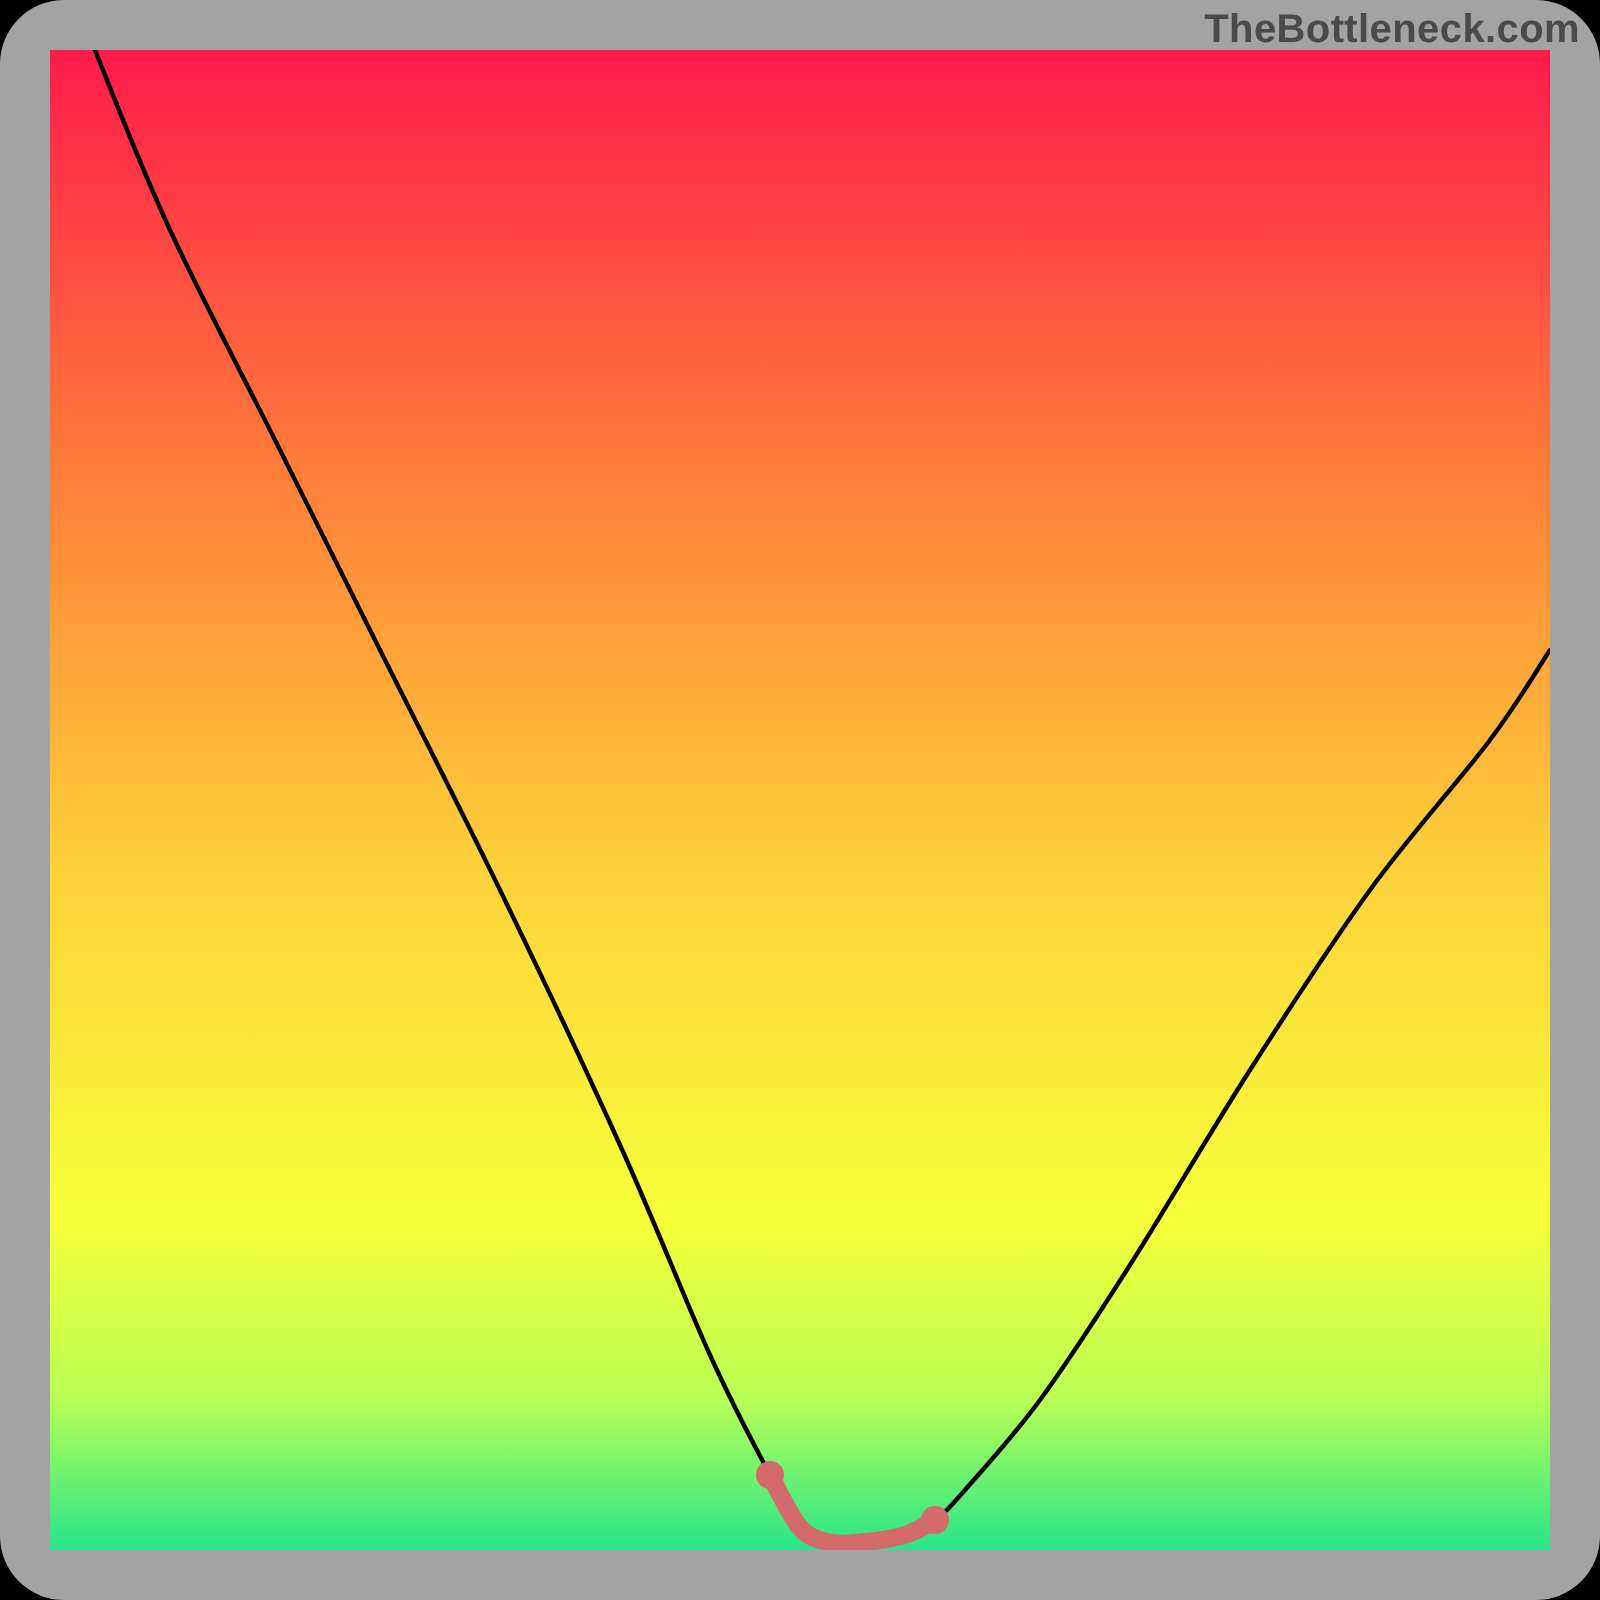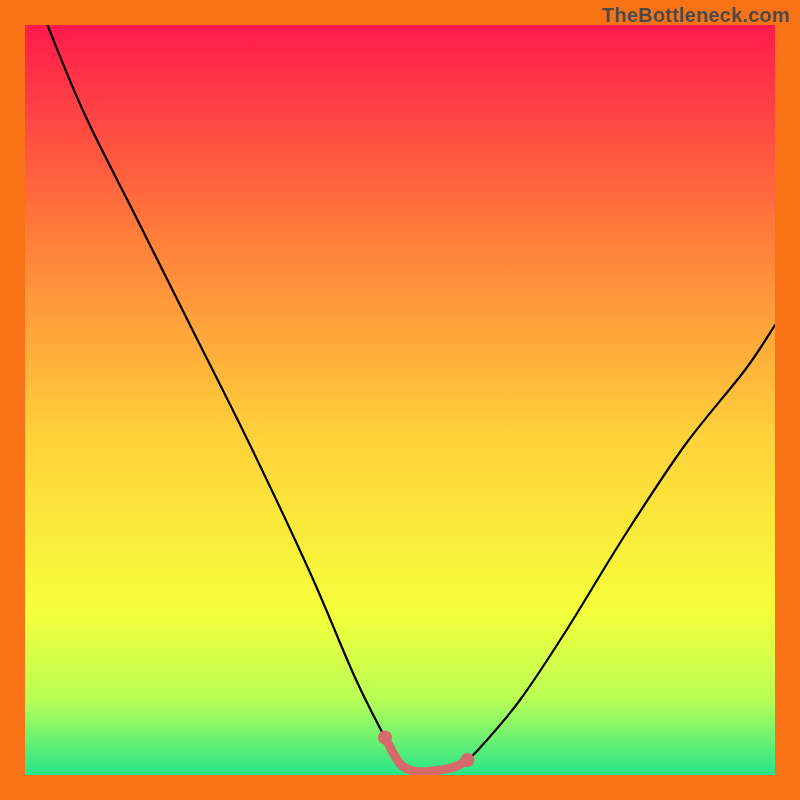--- a/index.html
+++ b/index.html
@@ -8,21 +8,22 @@
     width: 800px;
     height: 800px;
     overflow: hidden;
     background: #000;
     font-family: Arial, Helvetica, sans-serif;
   }
   .frame {
     position: relative;
     width: 800px;
     height: 800px;
-    background: #f97316;
+    background: #a3a3a3;
+    border-radius: 32px;
   }
   .watermark {
     position: absolute;
     top: 4px;
     right: 10px;
     color: #4a4a4a;
     font-size: 20px;
     font-weight: 600;
     letter-spacing: 0.2px;
     z-index: 10;

